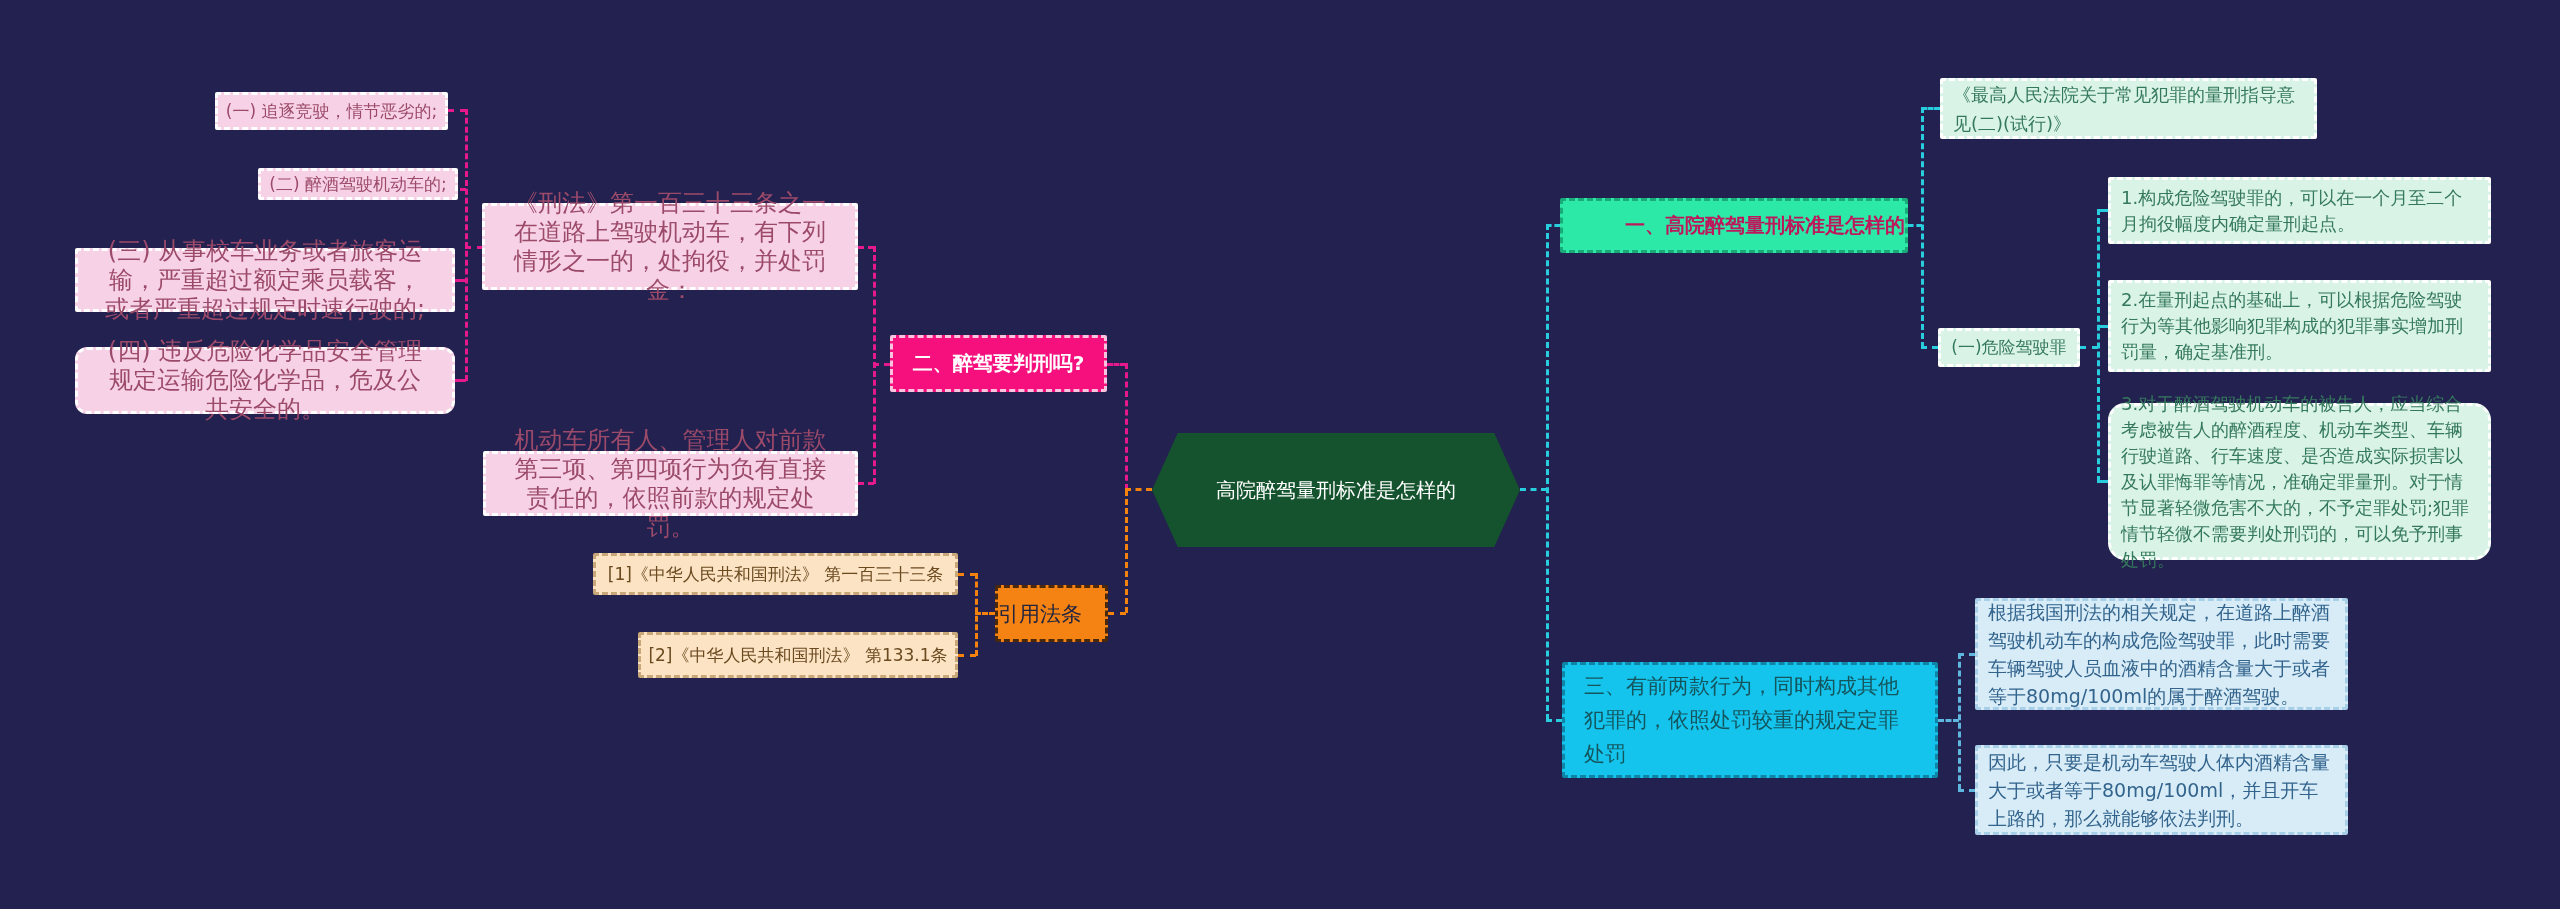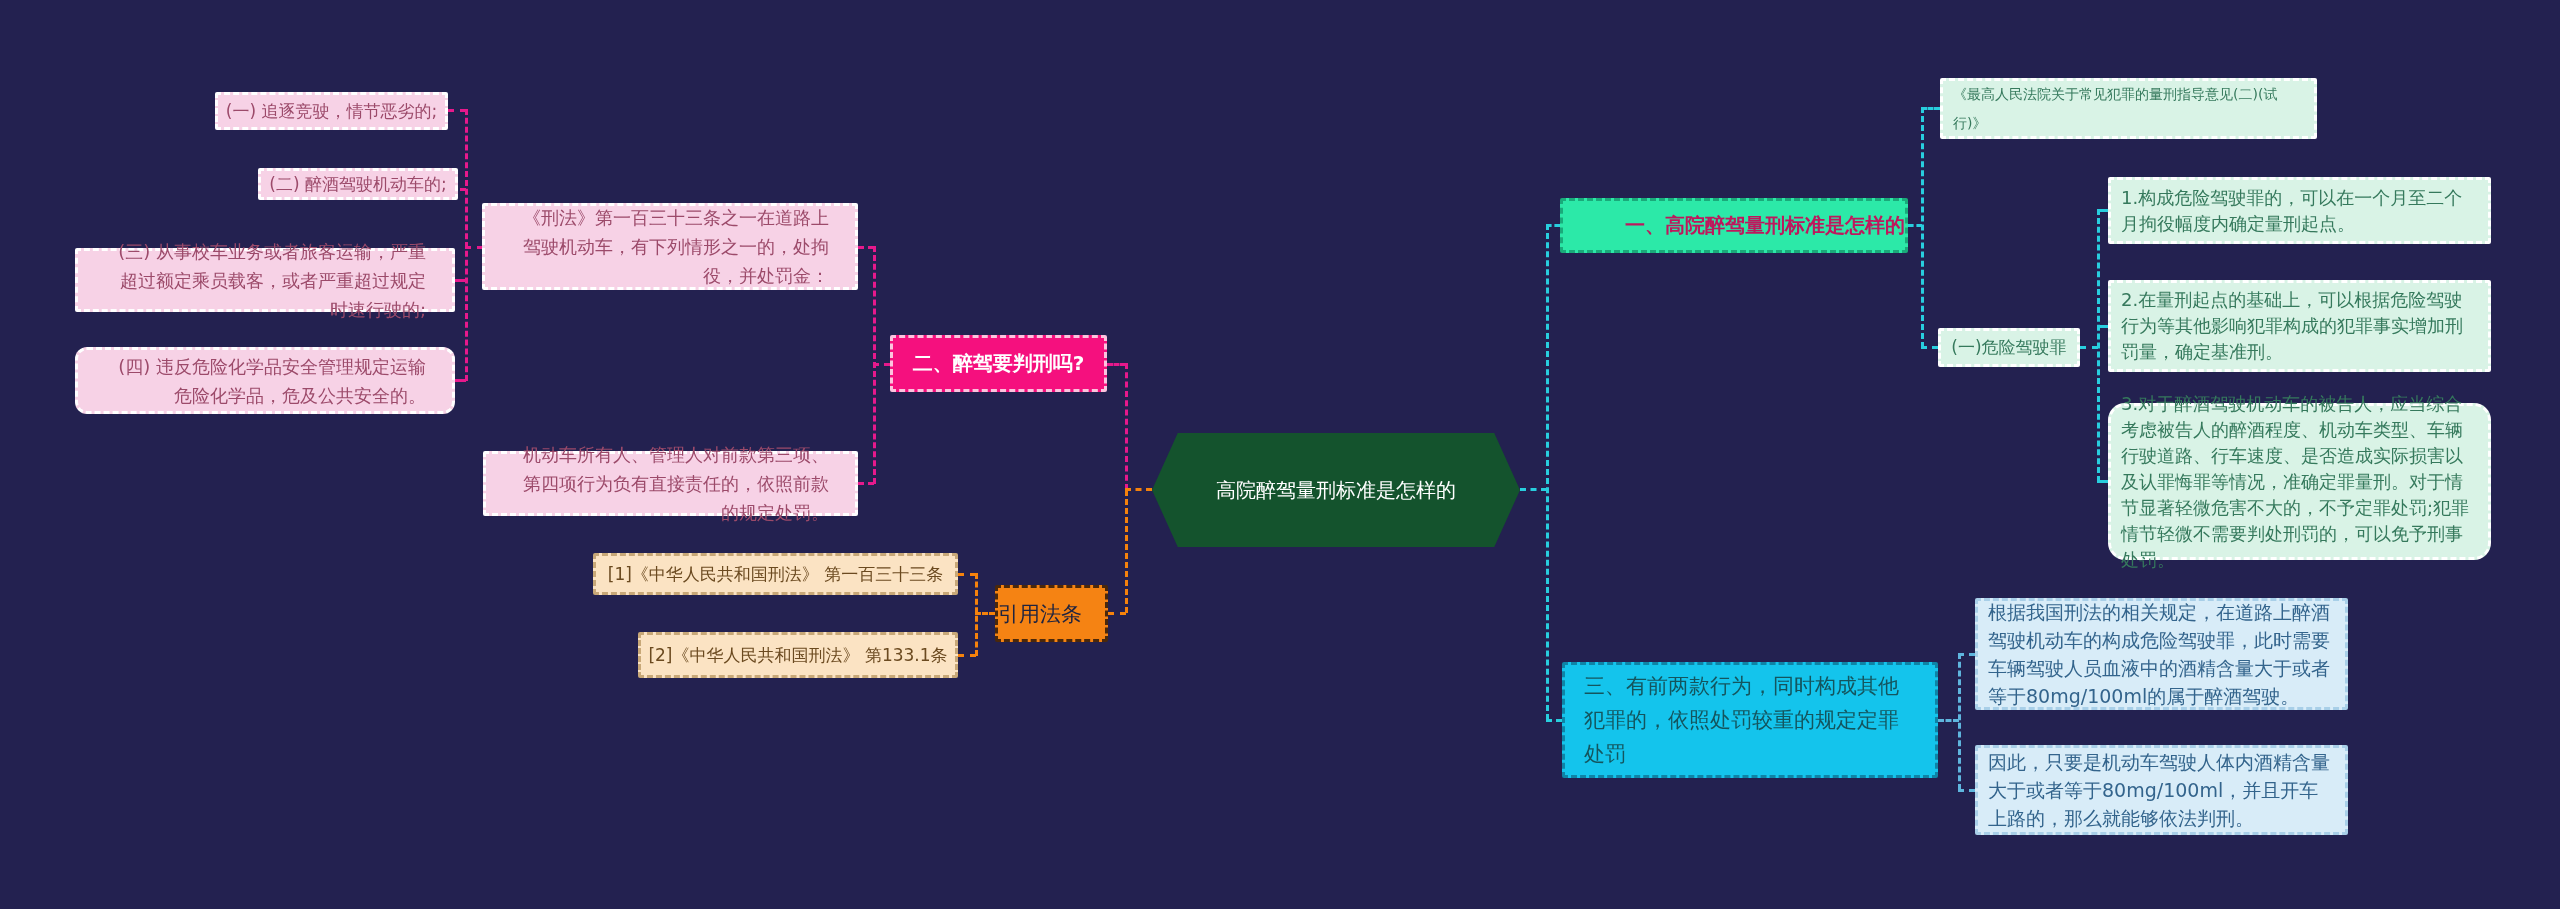--- a/index.html
+++ b/index.html
@@ -13,37 +13,37 @@
     border-radius:2px;
   }
   .node .txt{width:100%;}
   
   .pink{
     background:#f7d2e6;border:3px dashed #ffffff;color:#9c4a6a;
     font-size:17px;line-height:25px;justify-content:center;text-align:center;
   }
   .pink-par{
     background:#f7d2e6;border:3px dashed #ffffff;color:#9c4a6a;
-    font-size:18px;line-height:29px;padding:4px 26px;text-align:right;
+    font-size:24px;line-height:29px;padding:4px 26px;text-align:center;
   }
   .magenta{
     background:#f5107e;border:3px dashed rgba(255,255,255,0.75);color:#ffffff;
     font-size:20px;font-weight:bold;justify-content:center;text-align:center;
   }
   .cream{
     background:#fbe3c3;border:3px dashed #c8a878;color:#6b4a20;
     font-size:17px;justify-content:center;text-align:center;
   }
   .orange-node{
     background:#f58313;border:3px dashed rgba(45,25,10,0.85);color:#1e2340;
     font-size:21px;justify-content:center;
   }
   .mint{
     background:#d9f3e6;border:3px dashed #ffffff;color:#35795c;
-    font-size:14px;line-height:29px;padding:4px 10px;text-align:left;
+    font-size:18px;line-height:29px;padding:4px 10px;text-align:left;
   }
   .green{
     background:#2ce9a8;border:3px dashed rgba(12,120,85,0.55);color:#be185d;
     font-size:20px;font-weight:bold;justify-content:center;text-align:right;
   }
   .mint-par{
     background:#d9f3e6;border:3px dashed #ffffff;color:#35795c;
     font-size:18px;line-height:26px;padding:4px 10px;text-align:left;
   }
   .cyanbox{

